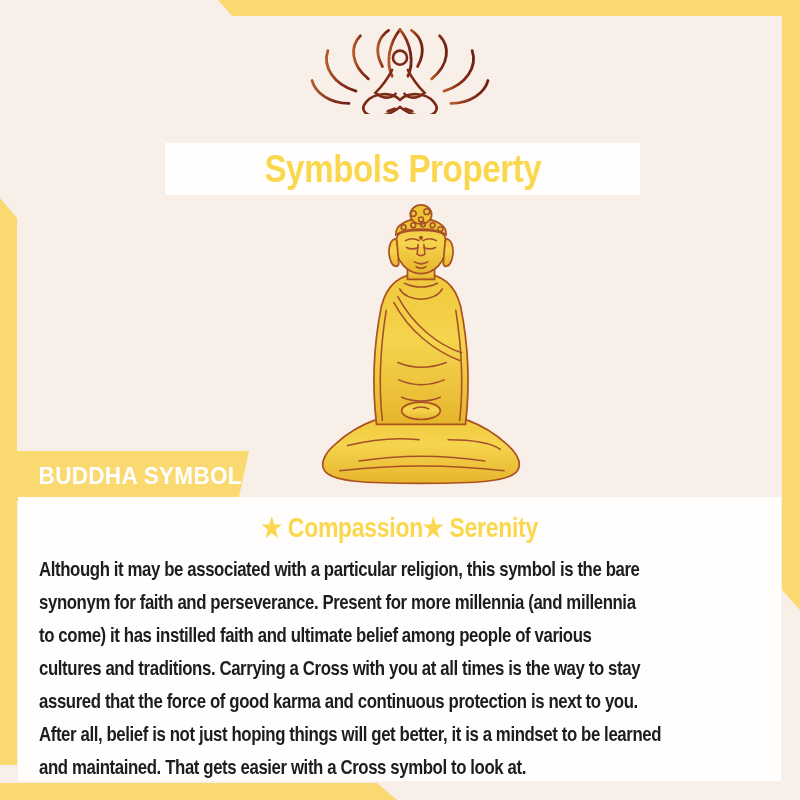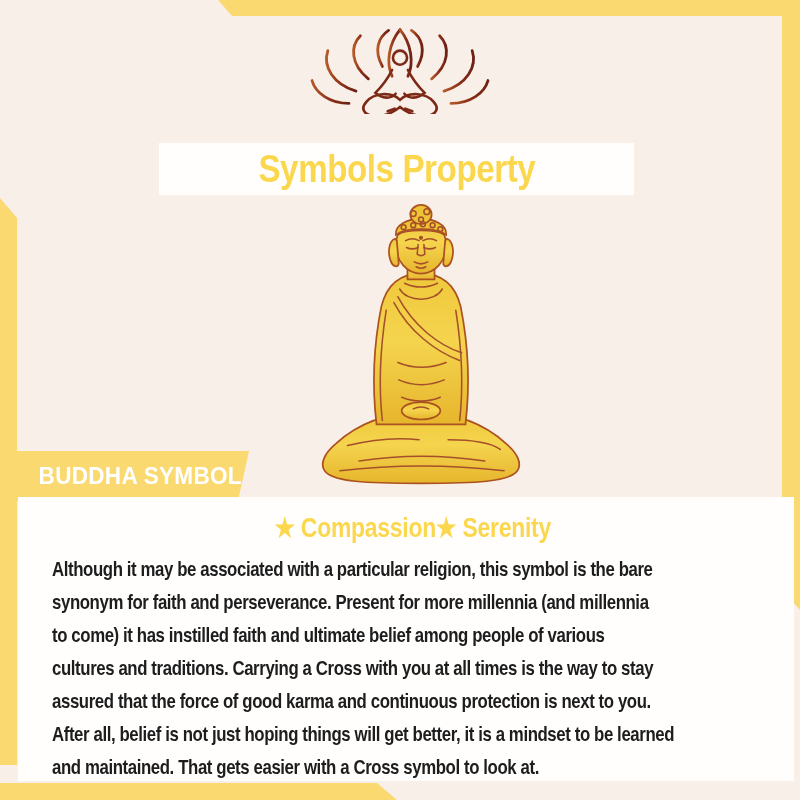--- a/index.html
+++ b/index.html
@@ -18,36 +18,36 @@
   .ribbon-left{left:0;top:198px;width:17px;height:567px;
       clip-path:polygon(0 0,100% 20px,100% 100%,0 100%);}
   .ribbon-bottom{left:0;top:783px;width:397px;height:17px;
       clip-path:polygon(0 0,377px 0,100% 100%,0 100%);}
   
   .logo{position:absolute;left:295px;top:26px;width:210px;height:88px;}
   .brand-name{position:absolute;left:0;top:113px;width:780px;text-align:center;
       font-family:"Liberation Serif",serif;font-size:16px;letter-spacing:4px;
       color:var(--brand-text);margin-top:32px;}
   
-  .title-banner{position:absolute;left:159px;top:143px;width:475px;height:52px;
+  .title-banner{position:absolute;left:165px;top:143px;width:475px;height:52px;
       background:var(--panel-white);display:flex;align-items:center;justify-content:center;}
   .title-banner span{display:inline-block;transform:scaleX(0.85);transform-origin:center;
       font-size:39px;font-weight:bold;color:var(--accent-yellow-text);letter-spacing:-0.5px;}
   
   .statue{position:absolute;left:303px;top:202px;width:236px;height:290px;}
   
   .symbol-ribbon{position:absolute;left:17px;top:451px;width:232px;height:50px;
       background:var(--ribbon-yellow);
       clip-path:polygon(0 0,100% 0,calc(100% - 11px) 100%,0 100%);
       display:flex;align-items:center;}
   .symbol-ribbon span{display:inline-block;padding-left:22px;font-size:23px;font-weight:bold;
       color:#ffffff;letter-spacing:0.3px;transform:scaleX(0.98);transform-origin:0 50%;}
   
   .content-panel{position:absolute;left:18px;top:497px;width:763px;height:284px;
-      background:var(--panel-white);padding-left:13px;}
+      background:var(--panel-white);}
   .traits{margin-top:15px;text-align:center;}
   .traits span{display:inline-block;transform:scaleX(0.85);transform-origin:center;
       font-size:27px;font-weight:bold;color:var(--accent-yellow-text);letter-spacing:-0.3px;}
   .para{margin:8px 14px 0 21px;}
   .pline{white-space:nowrap;font-size:21px;font-weight:bold;color:var(--body-text);
       line-height:33px;letter-spacing:-0.5px;transform:scaleX(0.8);transform-origin:0 50%;}
 </style>
 </head>
 <body>
 

